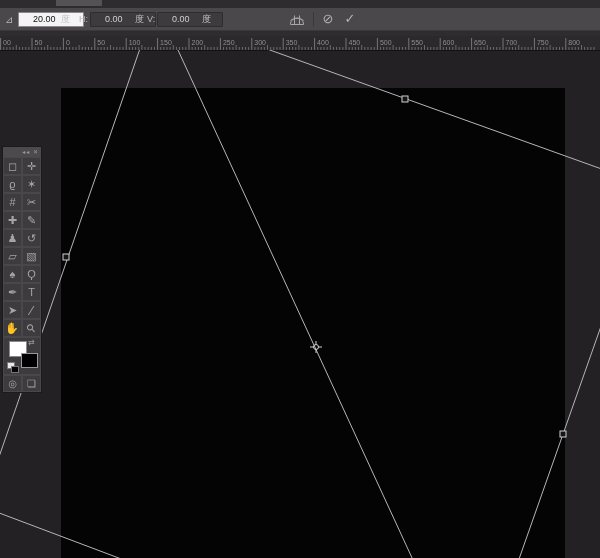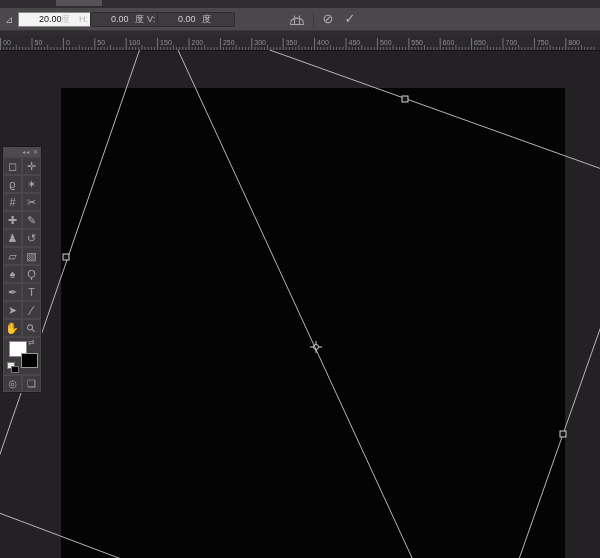--- a/index.html
+++ b/index.html
@@ -10,21 +10,21 @@
   .top-strip{position:absolute;left:0;top:0;width:600px;height:8px;background:#2e2c2e;}
   .tab-fragment{position:absolute;left:56px;top:0;width:46px;height:6px;background:#555255;}
   .options-bar{position:absolute;left:0;top:8px;width:600px;height:22px;background:#4b484b;
                border-bottom:1px solid #39373a;}
   .sub-strip{position:absolute;left:0;top:31px;width:600px;height:5px;background:#2e2c2e;}
   .obar-item{position:absolute;top:0;height:22px;display:flex;align-items:center;}
   .oblabel{color:#b5b3b7;font-size:9px;}
   .unit{color:#c3c1c5;font-size:9px;}
   .angleglyph{color:#b5b3b7;font-size:10px;}
   .field{height:13px;width:36px;background:#3e3b3e;border:1px solid #2e2c2e;border-radius:1px;
-         color:#cfcdd1;font-size:9px;padding:0 20px;font-family:"Liberation Sans",sans-serif;}
+         color:#cfcdd1;font-size:9px;padding:0 14px;font-family:"Liberation Sans",sans-serif;}
   .field.white{background:#f4f4f4;color:#101010;border-color:#8a888a;}
   .tbtn{color:#b5b3b7;font-size:13px;line-height:22px;text-align:center;width:18px;}
   .vsep{width:1px;height:15px;background:#3a383b;}
 
   
   .ruler{position:absolute;left:0;top:36px;width:600px;height:14px;background:#2b292c;
          border-bottom:1px solid #121212;}
   .ruler svg{display:block;}
 
   

